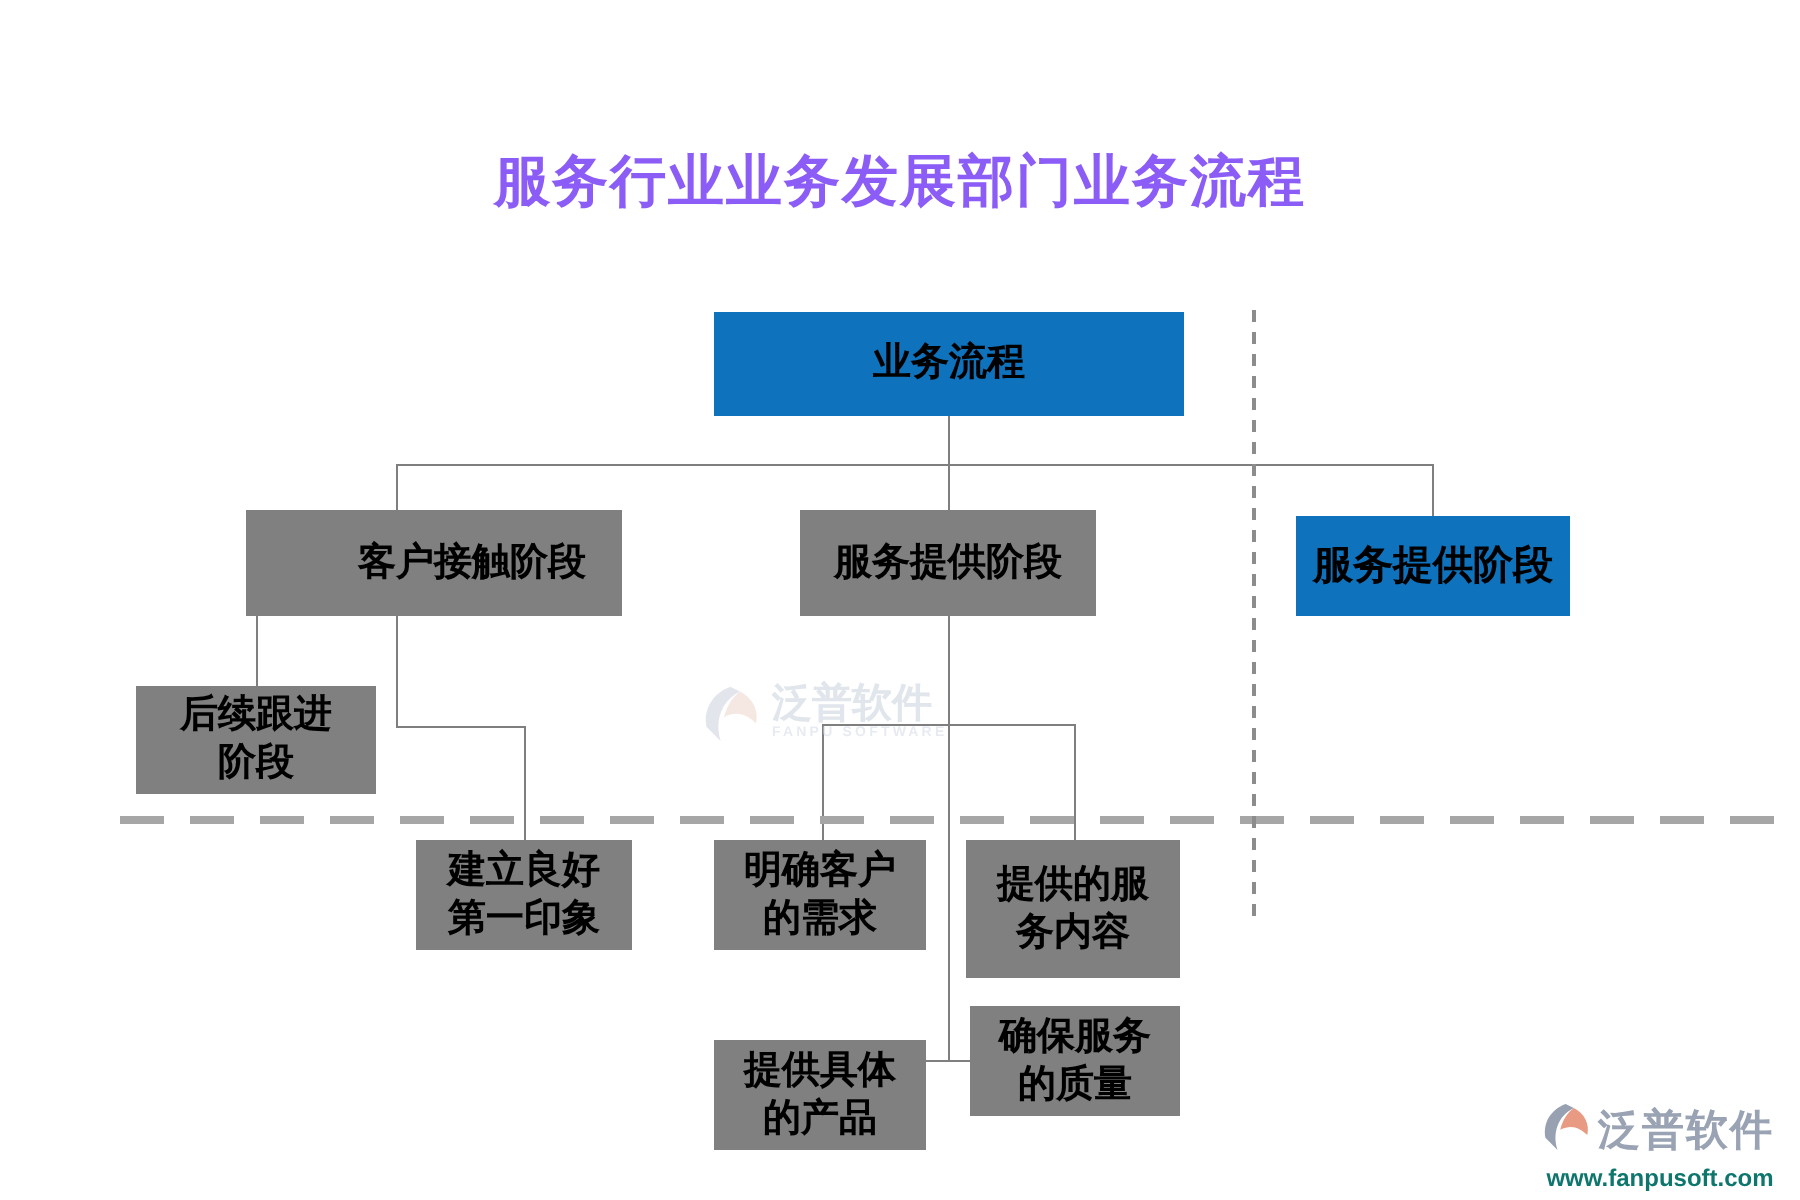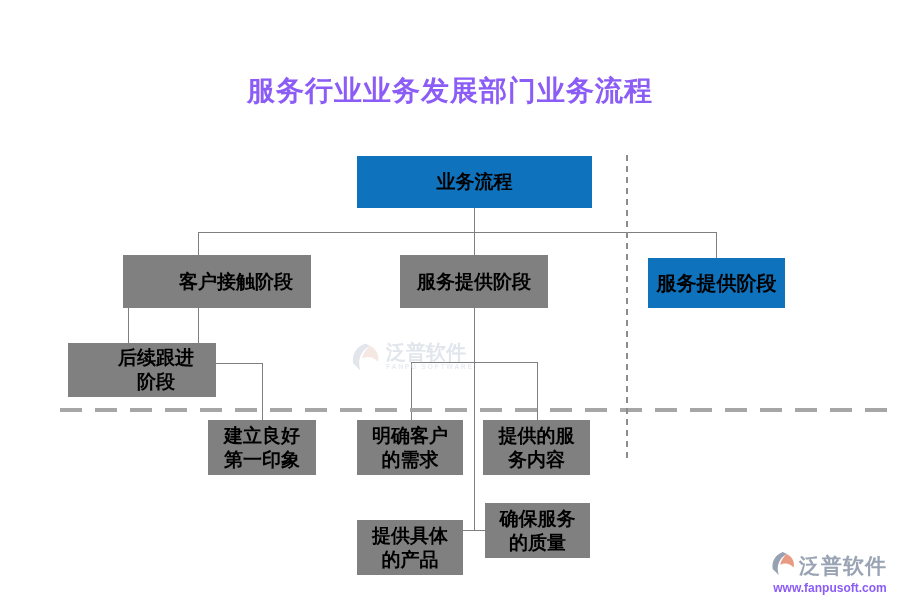--- a/index.html
+++ b/index.html
@@ -27,21 +27,21 @@
     position:absolute;left:626px;top:155px;width:2px;height:305px;
     background:repeating-linear-gradient(180deg,#8C8C8C 0,#8C8C8C 6px,transparent 6px,transparent 11px);
   }
   .wm{position:absolute;left:350px;top:341px;display:flex;align-items:flex-start;opacity:0.55;}
   .wm .wm-txt{margin-left:4px;}
   .wm .wm-name{font-size:20px;font-weight:bold;color:#C9D1DE;line-height:22px;}
   .wm .wm-sub{font-size:7px;font-weight:bold;color:#D5DBE6;letter-spacing:1.6px;}
   .logo{position:absolute;left:770px;top:550px;width:120px;}
   .logo-row{display:flex;align-items:center;}
   .logo-name{font-size:21px;font-weight:bold;color:#99A3B3;line-height:26px;margin-left:2px;letter-spacing:1px;}
-  .logo-url{font-size:12px;font-weight:bold;color:#8b5cf6;text-align:center;margin-top:0px;}
+  .logo-url{font-size:12px;font-weight:bold;color:#0f766e;text-align:center;margin-top:0px;}
 </style>
 </head>
 <body>
 
 <div class="canvas">
 
   <div class="title">服务行业业务发展部门业务流程</div>
 
   <div class="line" style="left:474px;top:208px;width:1px;height:24px;"></div>
   <div class="line" style="left:198px;top:232px;width:519px;height:1px;"></div>
@@ -73,36 +73,36 @@
   </div>
 
   <div class="node gray" style="left:400px;top:255px;width:148px;height:53px;">
     <span>服务提供阶段</span>
   </div>
 
   <div class="node blue" style="left:648px;top:258px;width:137px;height:50px;font-size:20px;">
     <span>服务提供阶段</span>
   </div>
 
-  <div class="node gray" style="left:68px;top:343px;width:120px;height:54px;padding-left:28px;">
+  <div class="node gray" style="left:68px;top:343px;width:120px;height:54px;">
     <span>后续跟进
 阶段</span>
   </div>
 
   <div class="node gray" style="left:208px;top:420px;width:108px;height:55px;">
     <span>建立良好
 第一印象</span>
   </div>
 
   <div class="node gray" style="left:357px;top:420px;width:106px;height:55px;">
     <span>明确客户
 的需求</span>
   </div>
 
-  <div class="node gray" style="left:483px;top:420px;width:107px;height:55px;">
+  <div class="node gray" style="left:483px;top:420px;width:107px;height:69px;">
     <span>提供的服
 务内容</span>
   </div>
 
   <div class="node gray" style="left:357px;top:520px;width:106px;height:55px;">
     <span>提供具体
 的产品</span>
   </div>
 
   <div class="node gray" style="left:485px;top:503px;width:105px;height:55px;">

